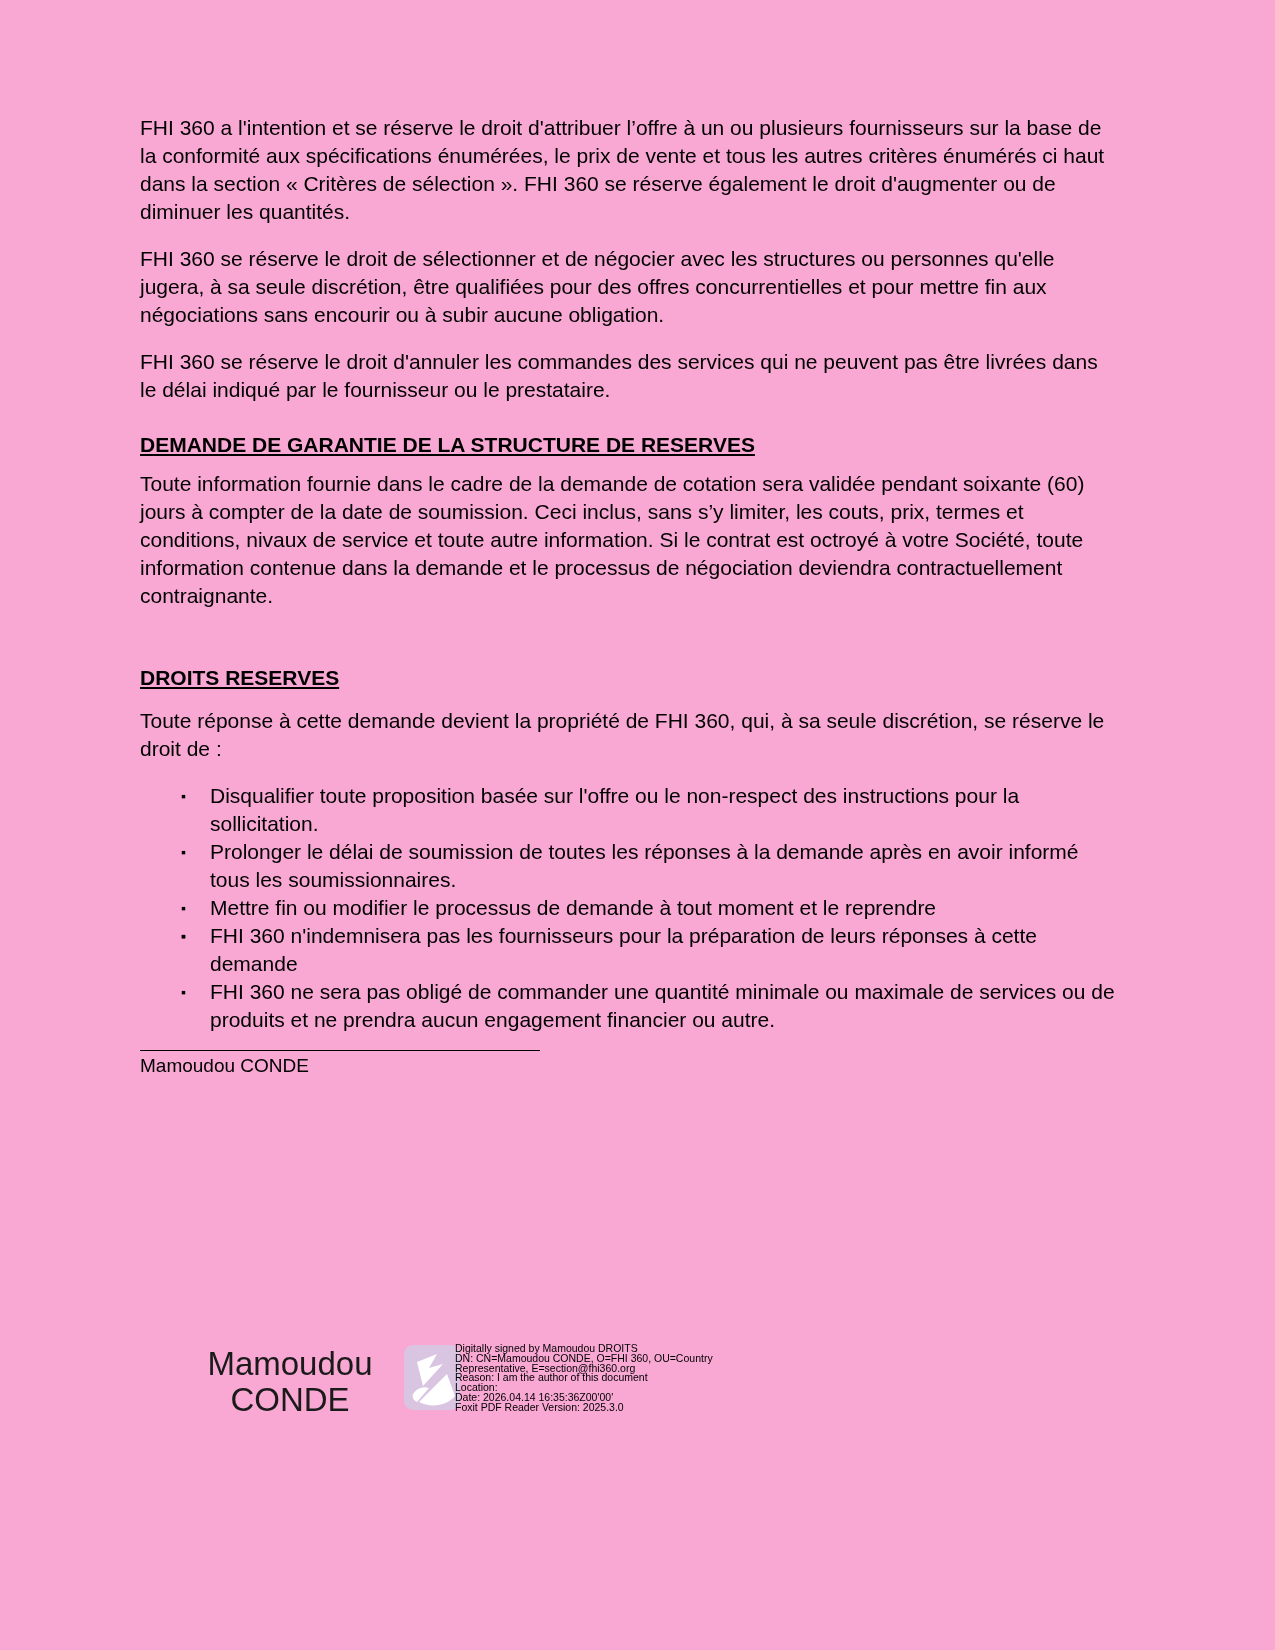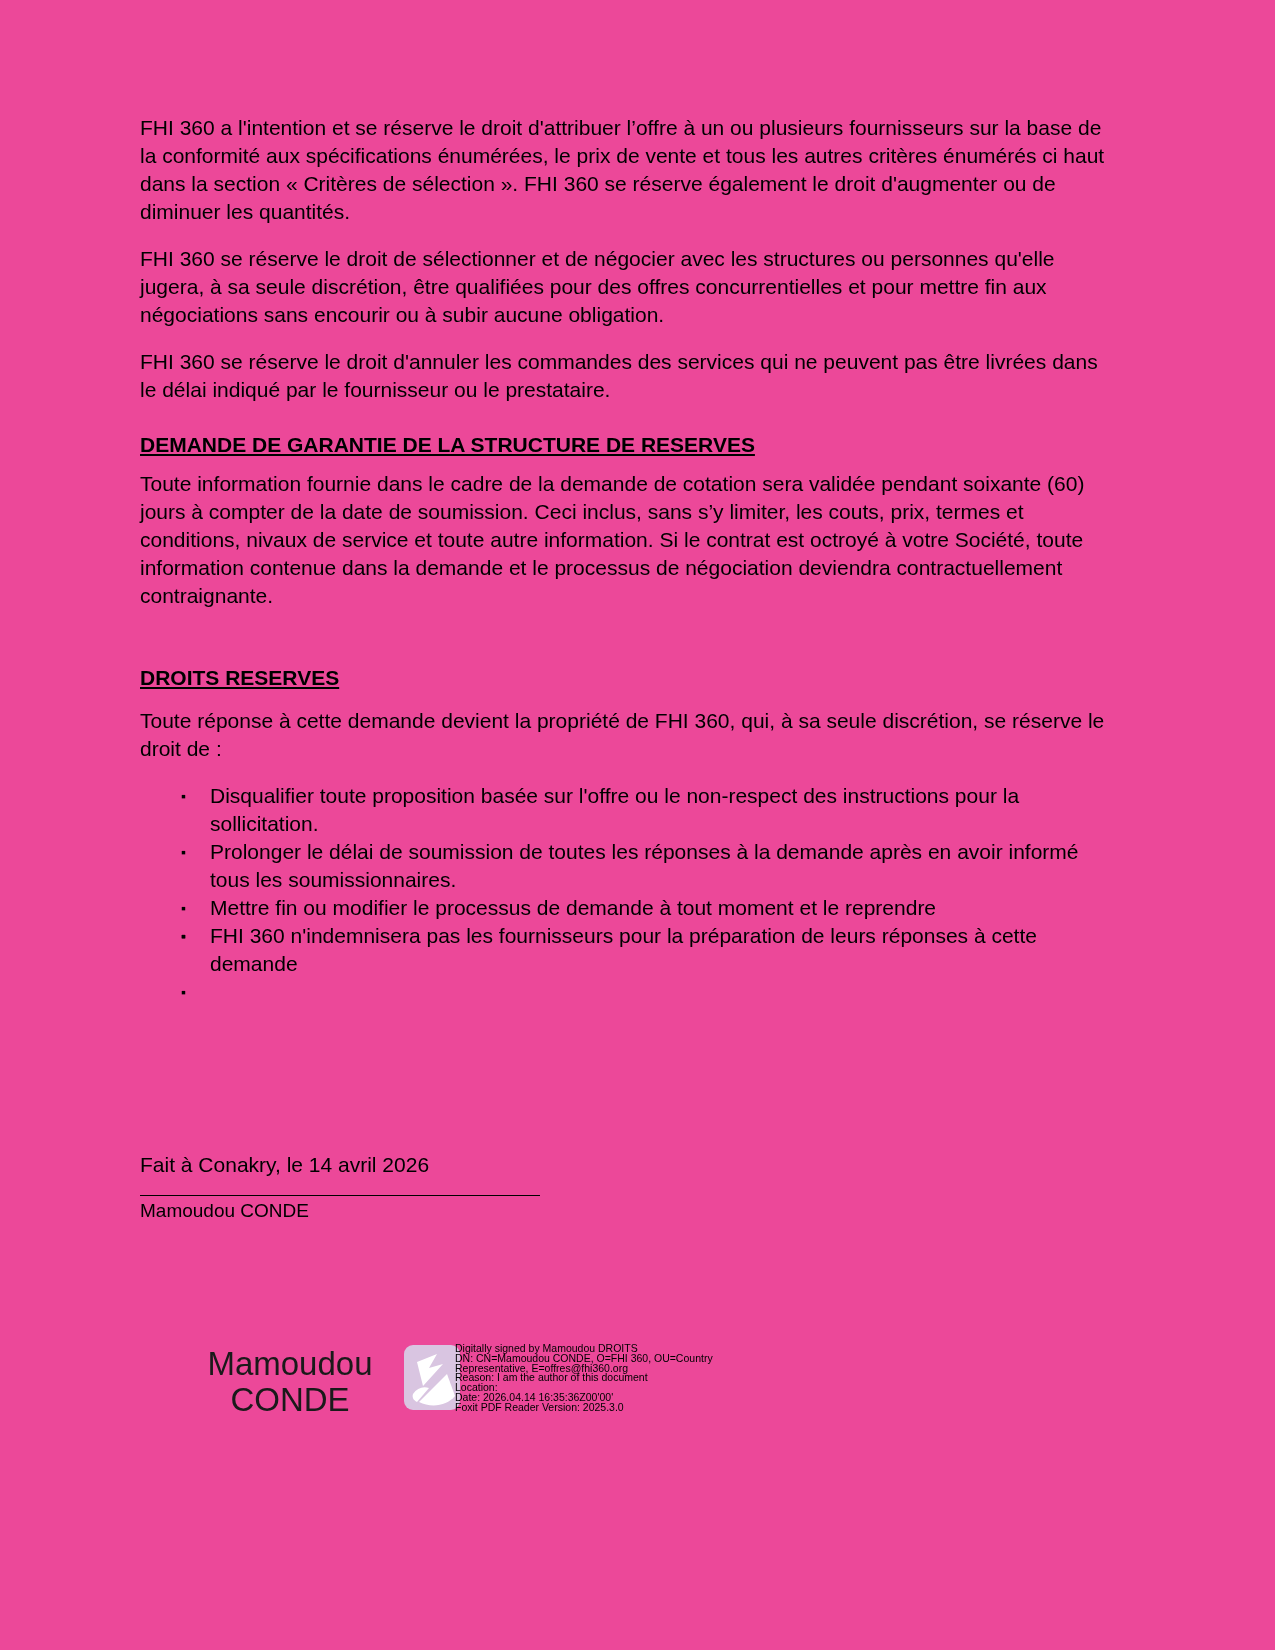--- a/index.html
+++ b/index.html
@@ -1,21 +1,21 @@
 <!DOCTYPE html>
 <html><head>
 <meta charset="utf-8">
 <style>
   * { margin: 0; padding: 0; box-sizing: border-box; }
   html, body { background: #ffffff; }
   .page {
     position: relative;
     width: 1275px;
     height: 1650px;
-    background: #ec4899;
+    background: #f9a8d4;
     font-family: "Liberation Sans", "DejaVu Sans", sans-serif;
     color: #000000;
     overflow: hidden;
   }
   .content {
     position: absolute;
     left: 140px;
     top: 114px;
     width: 975px;
   }
@@ -136,24 +136,24 @@
       </li>
       <li>
         <span class="bullet-marker">▪</span>
       </li>
       <li>
         <span class="bullet-marker">▪</span>
         <span>FHI 360 n'indemnisera pas les fournisseurs pour la préparation de leurs réponses à cette demande</span>
       </li>
       <li>
         <span class="bullet-marker">▪</span>
+        <span>FHI 360 ne sera pas obligé de commander une quantité minimale ou maximale de services ou de produits et ne prendra aucun engagement financier ou autre.</span>
       </li>
     </ul>
 
-    <p class="closing-date">Fait à Conakry, le 14 avril 2026</p>
 
     <div class="signature-rule"></div>
 
     <div class="signatory">
       <div>Mamoudou CONDE</div>
     </div>
 
   </div>
 
   <div class="sig-cluster">
@@ -162,20 +162,20 @@
     <svg class="sig-icon" viewBox="0 0 58 67" xmlns="http://www.w3.org/2000/svg">
       <rect x="1" y="1" width="56" height="65" rx="9" fill="#d9c5e1"></rect>
       <path d="M14 18 L34 10 L26 24 L40 20 L20 42 Z" fill="#ffffff"></path>
       <path d="M44 30 L52 52 C44 62 28 64 16 58 L30 44 Z" fill="#ffffff"></path>
       <path d="M10 50 C14 44 20 42 26 44 L14 58 C10 56 9 53 10 50 Z" fill="#ffffff"></path>
     </svg>
 
     <div class="sig-details">
       <div>Digitally signed by Mamoudou DROITS</div>
       <div>DN: CN=Mamoudou CONDE, O=FHI 360, OU=Country</div>
-      <div>Representative, E=offres@fhi360.org</div>
+      <div>Representative, E=section@fhi360.org</div>
       <div>Reason: I am the author of this document</div>
       <div>Location:</div>
       <div>Date: 2026.04.14 16:35:36Z00'00'</div>
       <div>Foxit PDF Reader Version: 2025.3.0</div>
     </div>
   </div>
 </div>
 
 </body></html>

